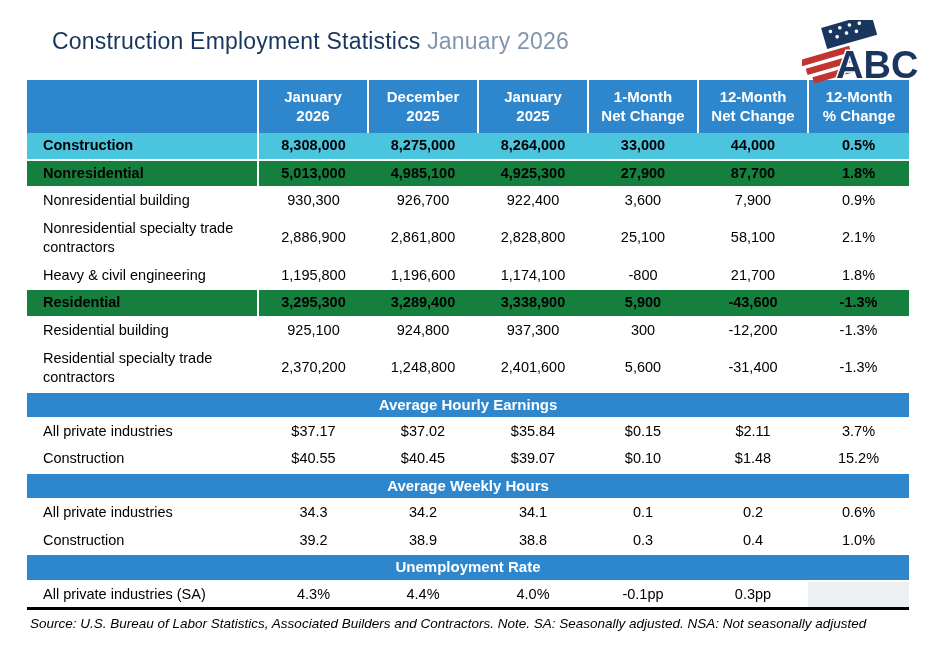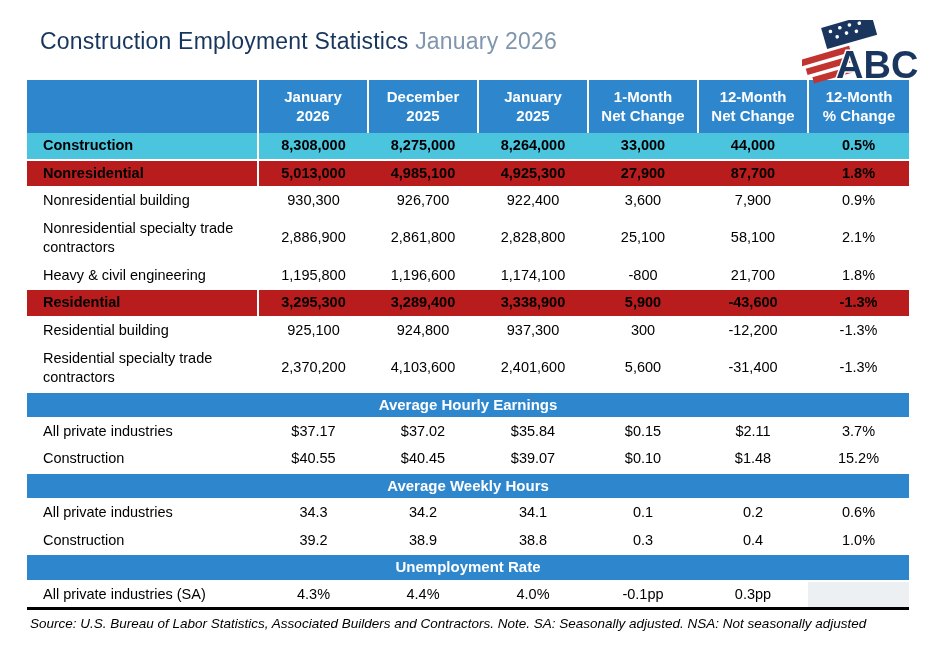--- a/index.html
+++ b/index.html
@@ -2,21 +2,21 @@
 <html><head>
 <meta charset="utf-8">
 <style>
   html,body{margin:0;padding:0;}
   body{
     width:936px;height:657px;background:#ffffff;position:relative;overflow:hidden;
     font-family:"Liberation Sans", sans-serif;color:#000;
   }
   .header-area{position:relative;height:72px;}
   .page-title{
-    position:absolute;left:40px;top:28px;font-size:23px;letter-spacing:.2px;
+    position:absolute;left:52px;top:28px;font-size:23px;letter-spacing:.2px;
     color:#17365D;white-space:nowrap;
   }
   .page-title .period{color:#7F96AD;}
   .logo{position:absolute;right:12px;top:20px;}
   table{
     border-collapse:collapse;margin:8px 0 0 27px;width:882px;
     border-bottom:3px solid #000;table-layout:fixed;
   }
   th{
     background:#2E86CD;color:#fff;font-weight:bold;font-size:15px;line-height:1.25;
@@ -24,21 +24,21 @@
     border-right:2px solid #fff;white-space:pre-line;
   }
   th:last-child{border-right:none;}
   td{
     font-size:14.5px;line-height:1.35;border-bottom:2px solid #fff;
     padding:3px 6px;vertical-align:middle;background:#fff;
   }
   td.label{text-align:left;padding-left:16px;border-right:2px solid #fff;}
   td.num{text-align:center;}
   tr.highlight td{background:#4BC4DE;font-weight:bold;}
-  tr.subtotal td{background:#b91c1c;font-weight:bold;}
+  tr.subtotal td{background:#15803d;font-weight:bold;}
   tr.section td{
     background:#2E86CD;color:#fff;text-align:center;font-weight:bold;
     font-size:15px;padding:2px 4px;height:20px;
   }
   td.muted{background:#EDF0F2;border-bottom-color:#EDF0F2;}
   .source{
     margin:6px 0 0 30px;font-style:italic;font-size:13.5px;color:#000;
   }
 </style>
 </head>
@@ -155,21 +155,21 @@
         <td class="num">925,100</td>
         <td class="num">924,800</td>
         <td class="num">937,300</td>
         <td class="num">300</td>
         <td class="num">-12,200</td>
         <td class="num">-1.3%</td>
       </tr>
       <tr class="normal">
         <td class="label">Residential specialty trade contractors</td>
         <td class="num">2,370,200</td>
-        <td class="num">4,103,600</td>
+        <td class="num">1,248,800</td>
         <td class="num">2,401,600</td>
         <td class="num">5,600</td>
         <td class="num">-31,400</td>
         <td class="num">-1.3%</td>
       </tr>
       <tr class="section">
         <td colspan="7">Average Hourly Earnings</td>
       </tr>
       <tr class="normal">
         <td class="label">All private industries</td>

